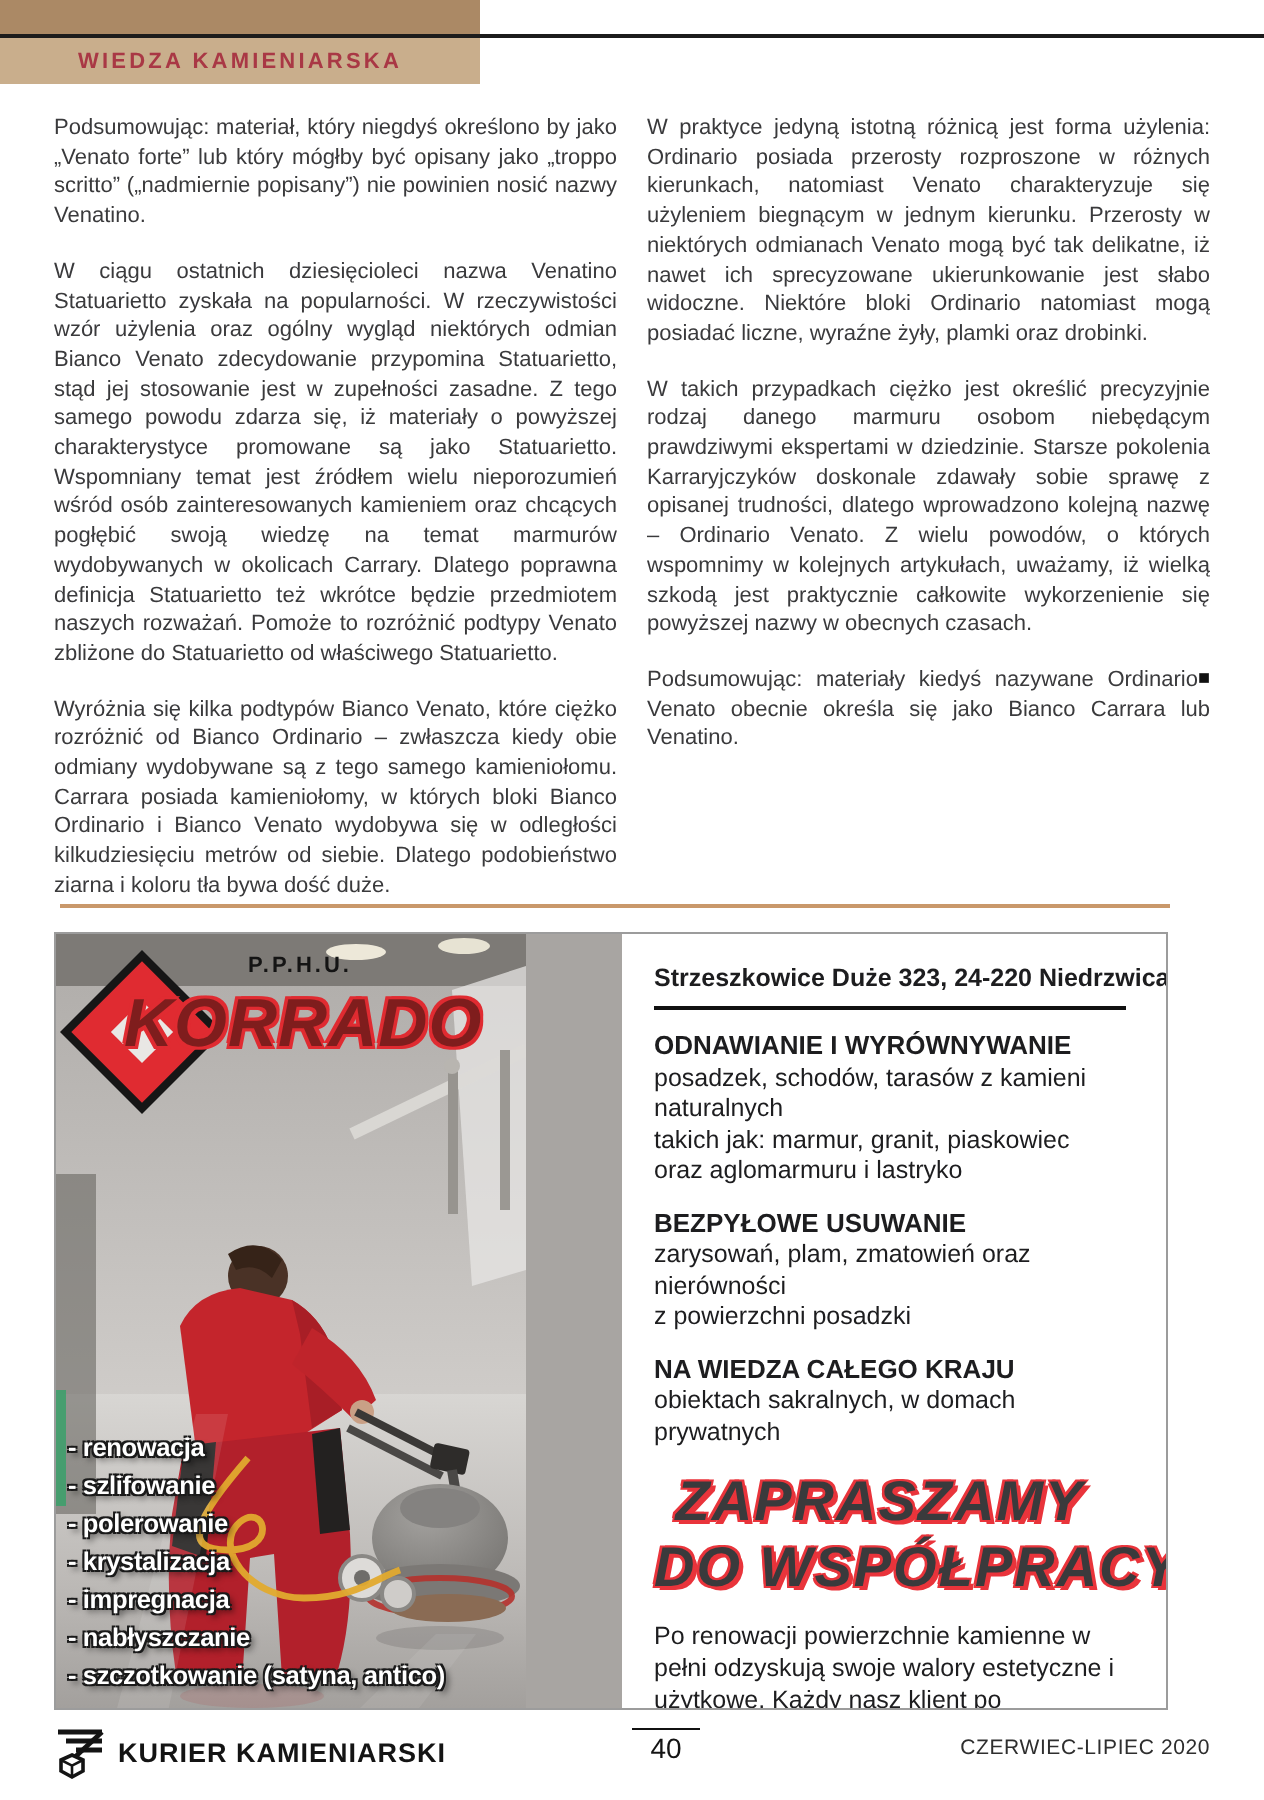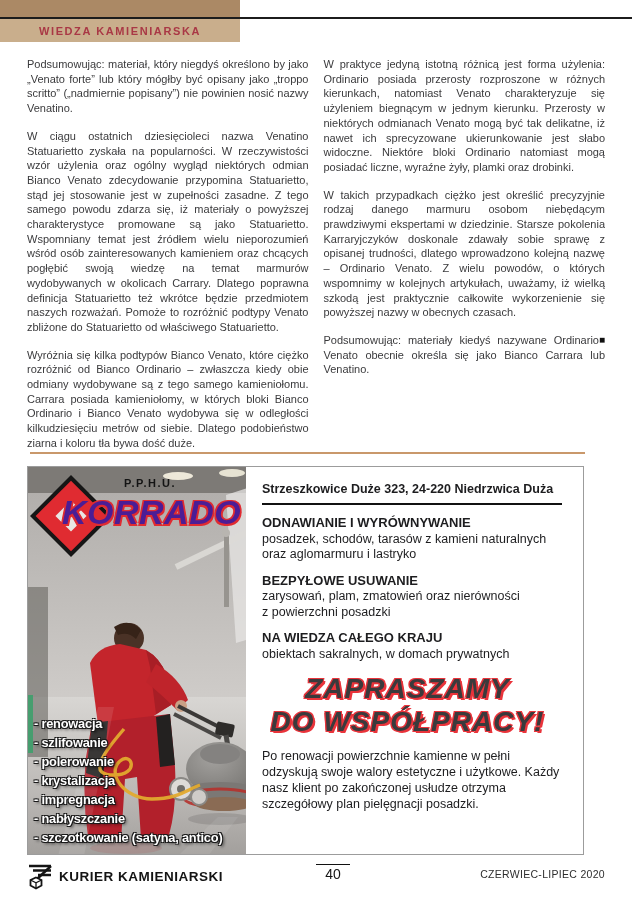--- a/index.html
+++ b/index.html
@@ -17,31 +17,31 @@
   .columns{position:absolute;left:27px;top:57px;width:578px;height:392px;display:flex;gap:15px;overflow:hidden;}
   .col{flex:1;min-width:0;}
   .col p{margin:0 0 13px 0;font-size:11px;line-height:14.7px;text-align:justify;color:#3a3a3c;}
   .endmark{float:right;font-size:10px;color:#111;}
 
   .divider{position:absolute;left:30px;top:452px;width:555px;height:2px;background:#c9986b;}
 
   
   .ad{position:absolute;left:27px;top:466px;width:557px;height:389px;border:1px solid #9c9c9c;
       box-sizing:border-box;display:flex;background:#fff;}
-  .photo{position:relative;width:218px;flex:none;overflow:hidden;background:#a8a5a2;}
+  .photo{position:relative;width:235px;flex:none;overflow:hidden;background:#a8a5a2;padding-left:48px;}
   .photo svg{position:absolute;left:0;top:0;}
 
   
   .klogo{position:absolute;left:8px;top:8px;width:214px;height:86px;}
   .d-outer{position:absolute;left:6px;top:12px;width:58px;height:58px;transform:rotate(45deg);background:#161616;}
   .d-red{position:absolute;inset:4px;background:#e02b31;}
   .d-core{position:absolute;inset:14px;background:#e9e7e4;}
   .pphu{position:absolute;left:88px;top:2px;font-size:11px;font-weight:bold;letter-spacing:1.5px;color:#141414;}
   .kname{position:absolute;left:26px;top:18px;font-size:34px;font-weight:bold;font-style:italic;
-         letter-spacing:.5px;color:#4c1d95;white-space:nowrap;
+         letter-spacing:.5px;color:#7f1d1d;white-space:nowrap;
          text-shadow:-1.5px -1.5px 0 #e02b31,1.5px -1.5px 0 #e02b31,-1.5px 1.5px 0 #e02b31,1.5px 1.5px 0 #e02b31;}
 
   
   .services{position:absolute;left:6px;bottom:7px;font-weight:bold;font-size:12.8px;line-height:19px;
             color:#fff;white-space:nowrap;letter-spacing:-.2px;
             text-shadow:-1px -1px 0 #1a1a1a,1px -1px 0 #1a1a1a,-1px 1px 0 #1a1a1a,1px 1px 0 #1a1a1a,2px 2px 3px rgba(0,0,0,.65);}
 
   
   .adtext{flex:1;min-width:0;padding:14px 18px 0 16px;color:#1d1d1f;overflow:hidden;}
   .addr{font-size:12.5px;font-weight:bold;line-height:17px;white-space:nowrap;}
@@ -174,20 +174,21 @@
 
     <div class="adtext">
       <div class="addr">
         <div>Strzeszkowice Duże 323, 24-220 Niedrzwica Duża</div>
       </div>
       <div class="addr-rule"></div>
 
       <div class="sect">
         <div class="h">ODNAWIANIE I WYRÓWNYWANIE</div>
         <div class="l">posadzek, schodów, tarasów z kamieni naturalnych</div>
+        <div class="l">takich jak: marmur, granit, piaskowiec</div>
         <div class="l">oraz aglomarmuru i lastryko</div>
       </div>
 
       <div class="sect">
         <div class="h">BEZPYŁOWE USUWANIE</div>
         <div class="l">zarysowań, plam, zmatowień oraz nierówności</div>
         <div class="l">z powierzchni posadzki</div>
       </div>
 
       <div class="sect">

